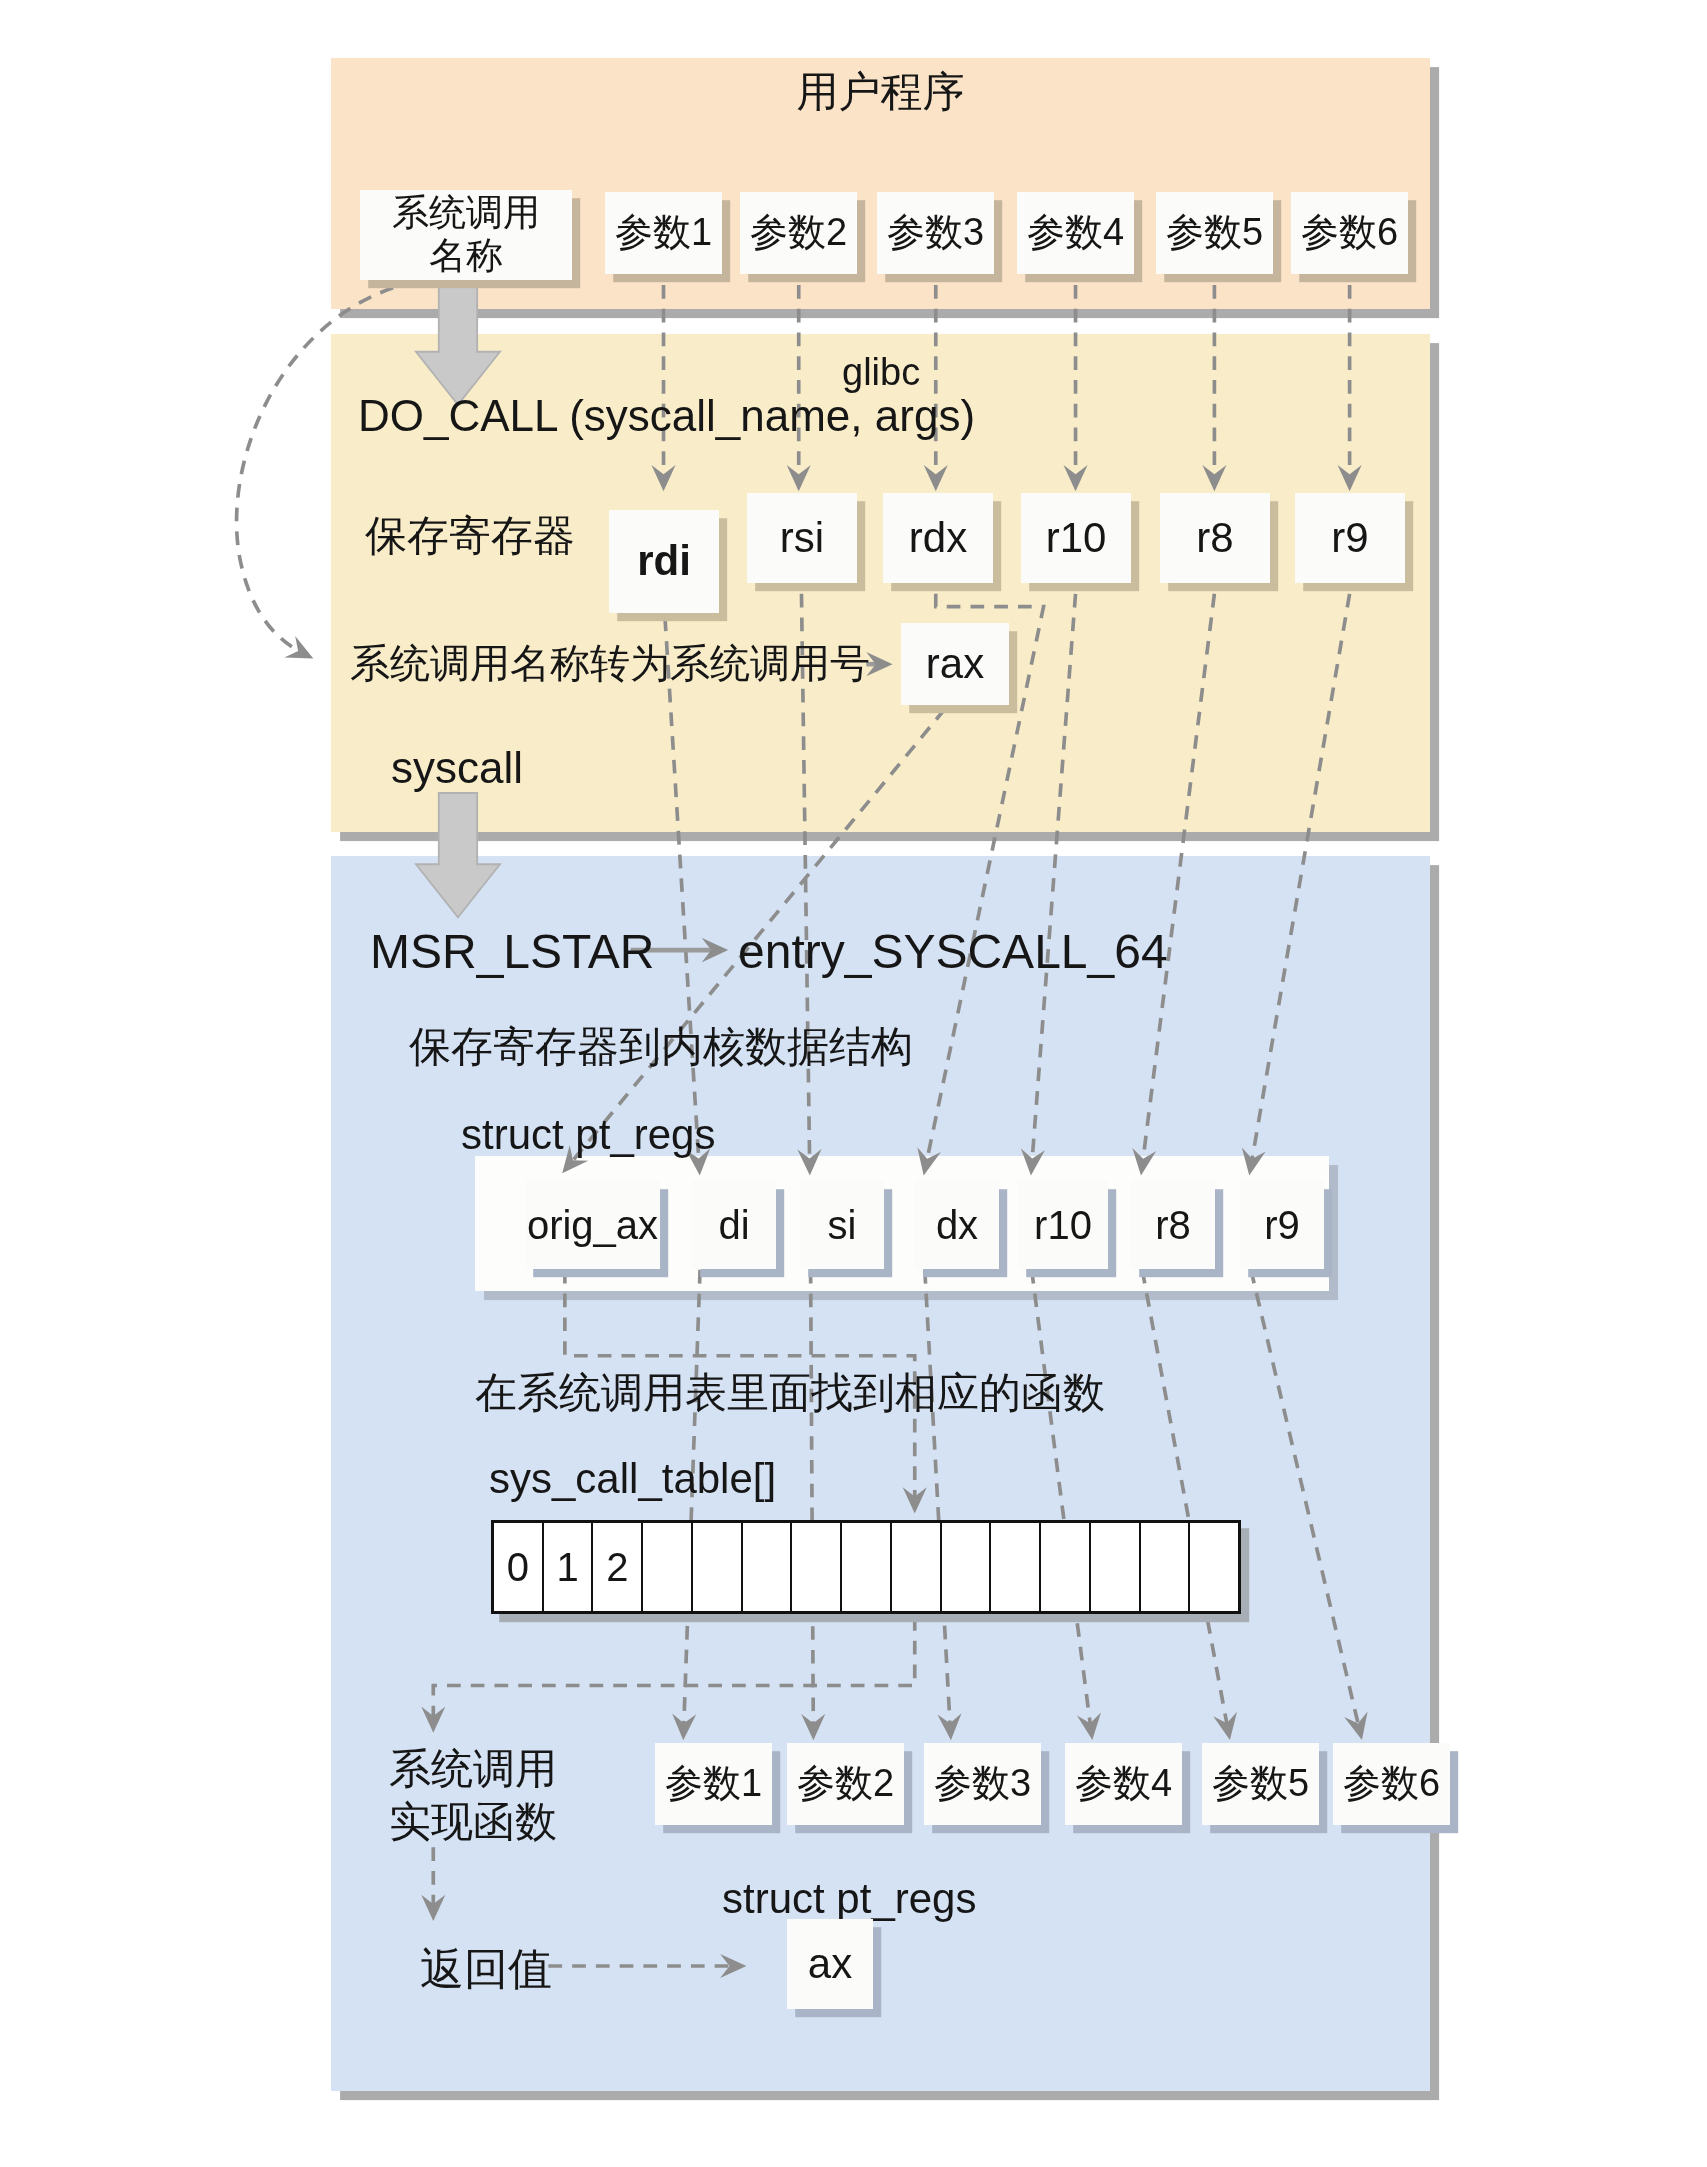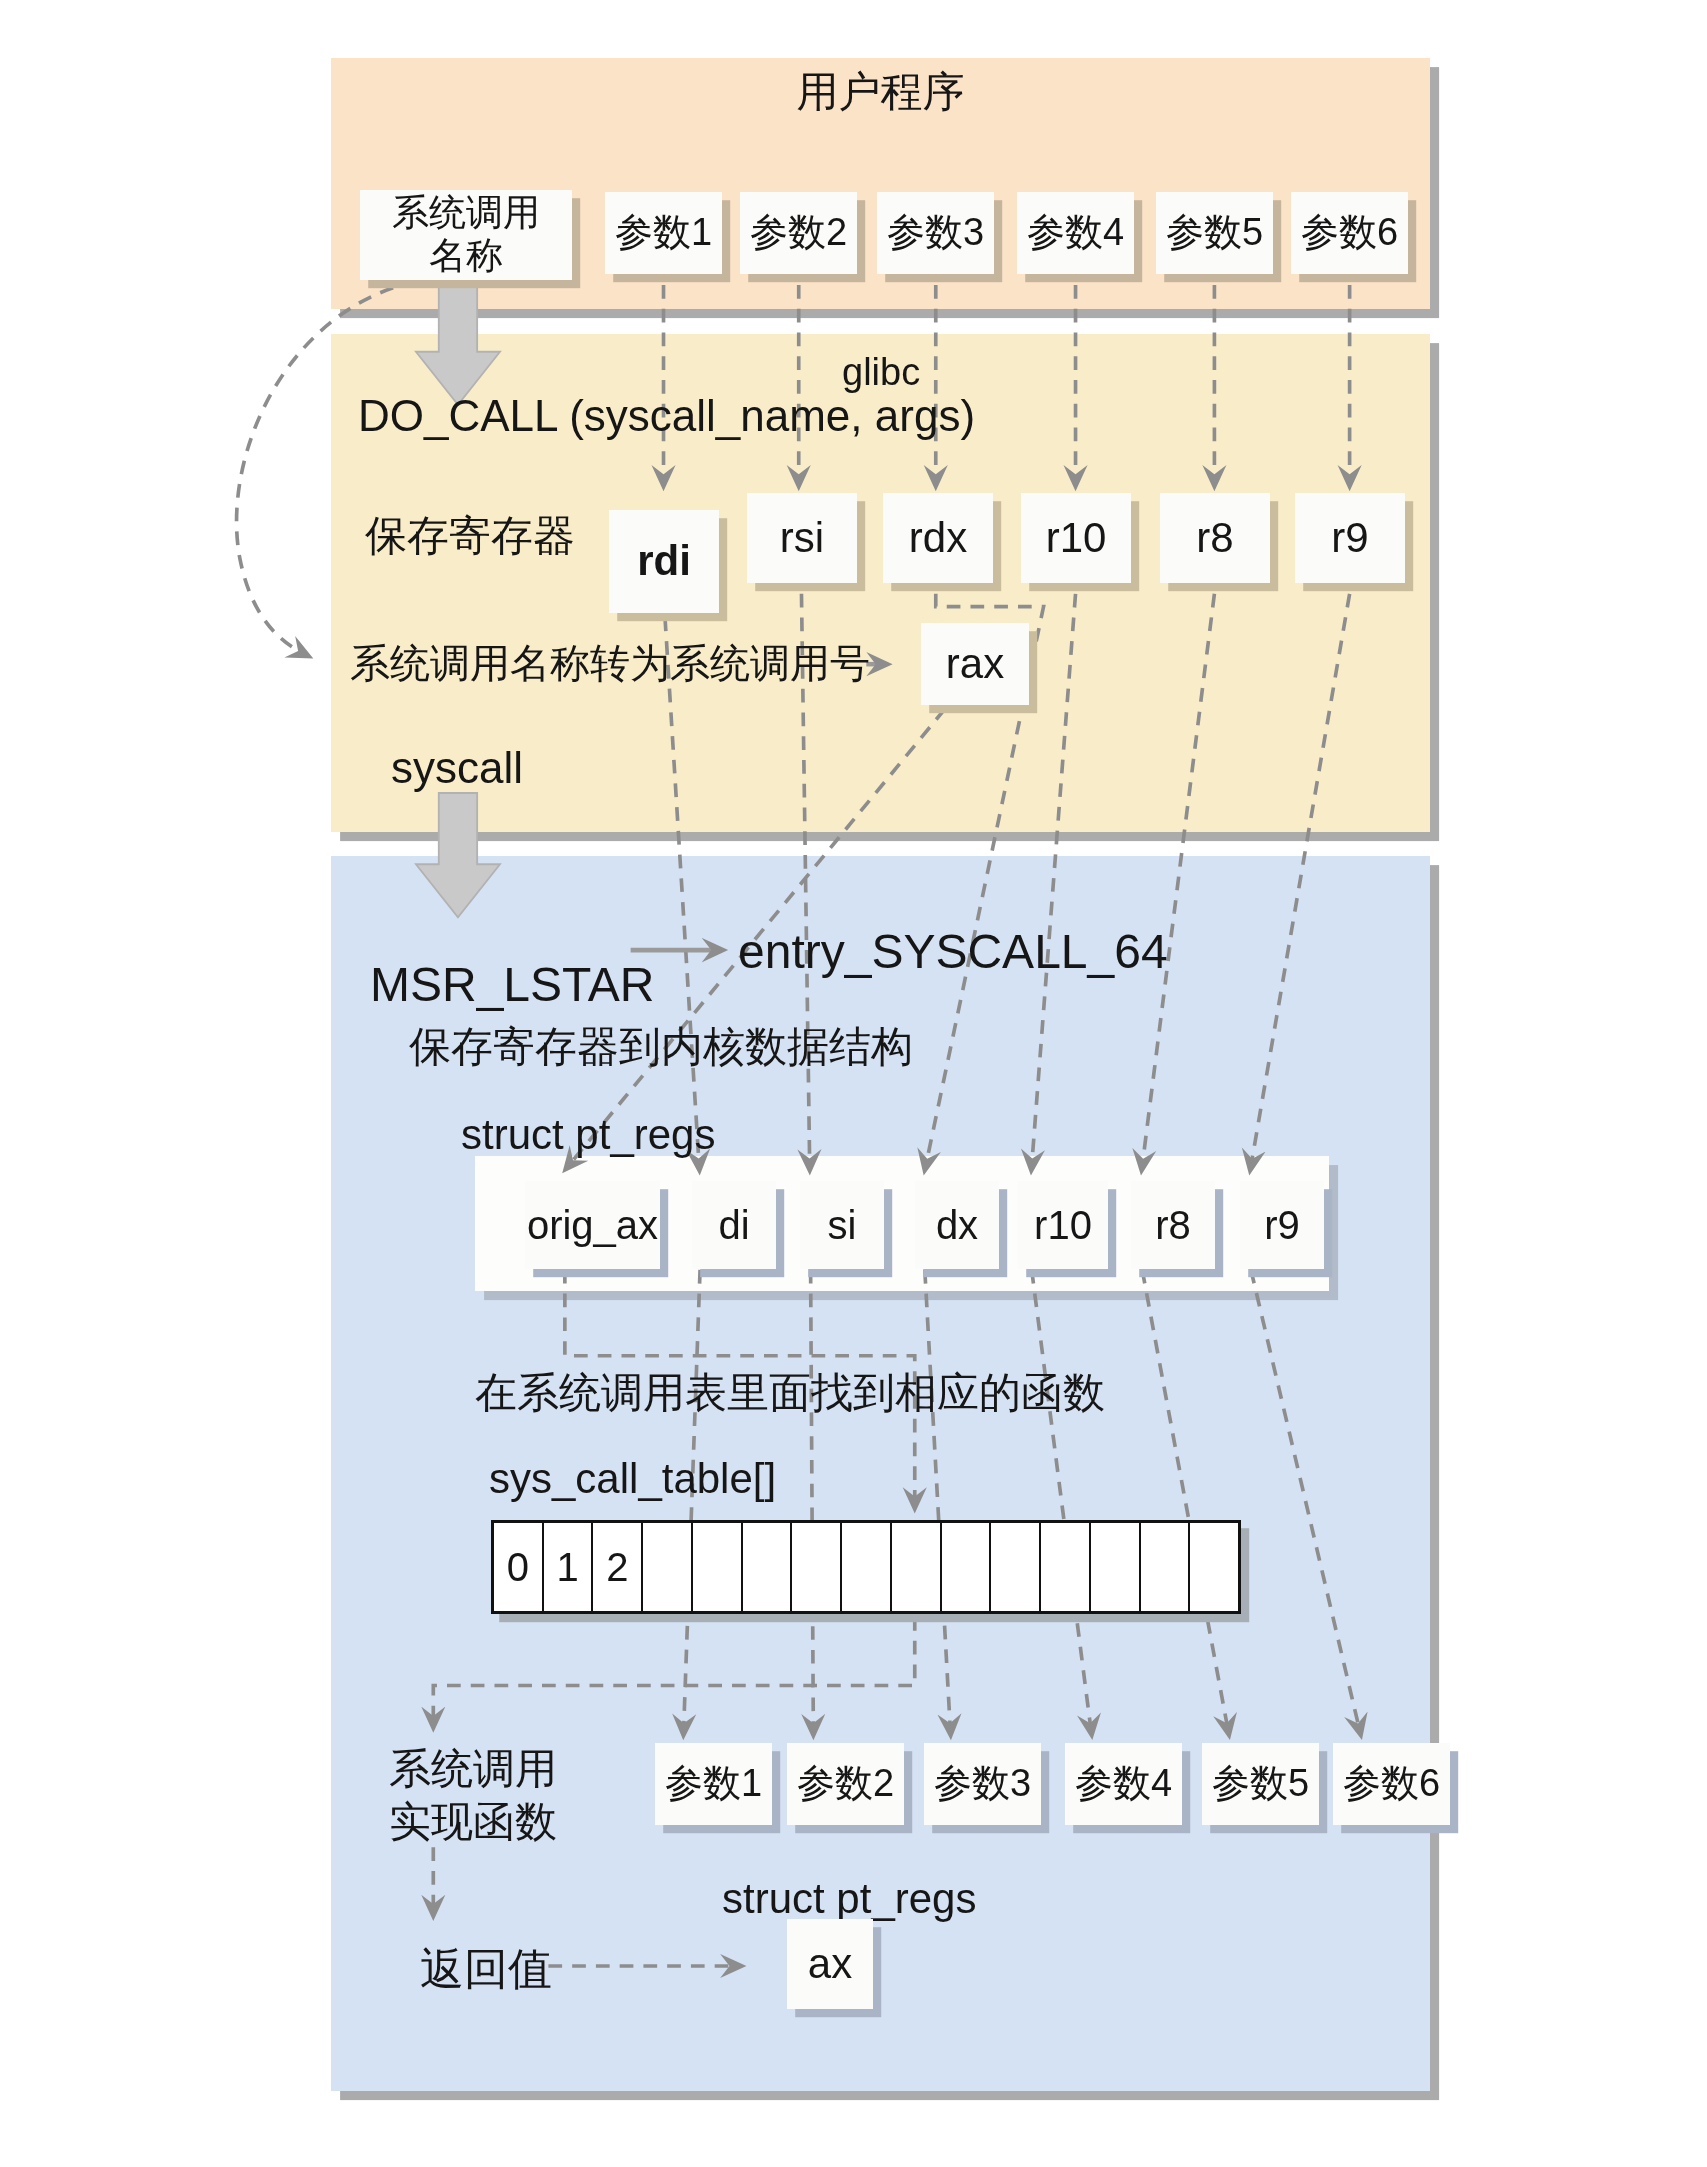--- a/index.html
+++ b/index.html
@@ -132,26 +132,26 @@
       <span>r10</span>
     </div>
   <div class="wbox sh-y f46" style="left:1160px;top:493px;width:110px;height:90px;">
       <span>r8</span>
     </div>
   <div class="wbox sh-y f46" style="left:1295px;top:493px;width:110px;height:90px;">
       <span>r9</span>
     </div>
 
   <div class="lbl f44" style="left:350px;top:641px;">系统调用名称转为系统调用号</div>
-  <div class="wbox sh-y f46" style="left:901px;top:623px;width:108px;height:82px;margin-left:20px;">
+  <div class="wbox sh-y f46" style="left:901px;top:623px;width:108px;height:82px;">
       <span>rax</span>
     </div>
   <div class="lbl f48" style="left:391px;top:743px;">syscall</div>
 
-  <div class="lbl f52" style="left:370px;top:925px;margin-top:33px;">MSR_LSTAR</div>
+  <div class="lbl f52" style="left:370px;top:925px;">MSR_LSTAR</div>
   <div class="lbl f52" style="left:738px;top:925px;">entry_SYSCALL_64</div>
   <div class="lbl f46" style="left:409px;top:1023px;">保存寄存器到内核数据结构</div>
   <div class="lbl f46" style="left:461px;top:1111px;">struct pt_regs</div>
 
   <div class="wbox sh-b f44" style="left:493px;top:1181px;width:135px;height:88px;">
       <span>orig_ax</span>
     </div>
   <div class="wbox sh-b f44" style="left:660px;top:1181px;width:84px;height:88px;">
       <span>di</span>
     </div>

